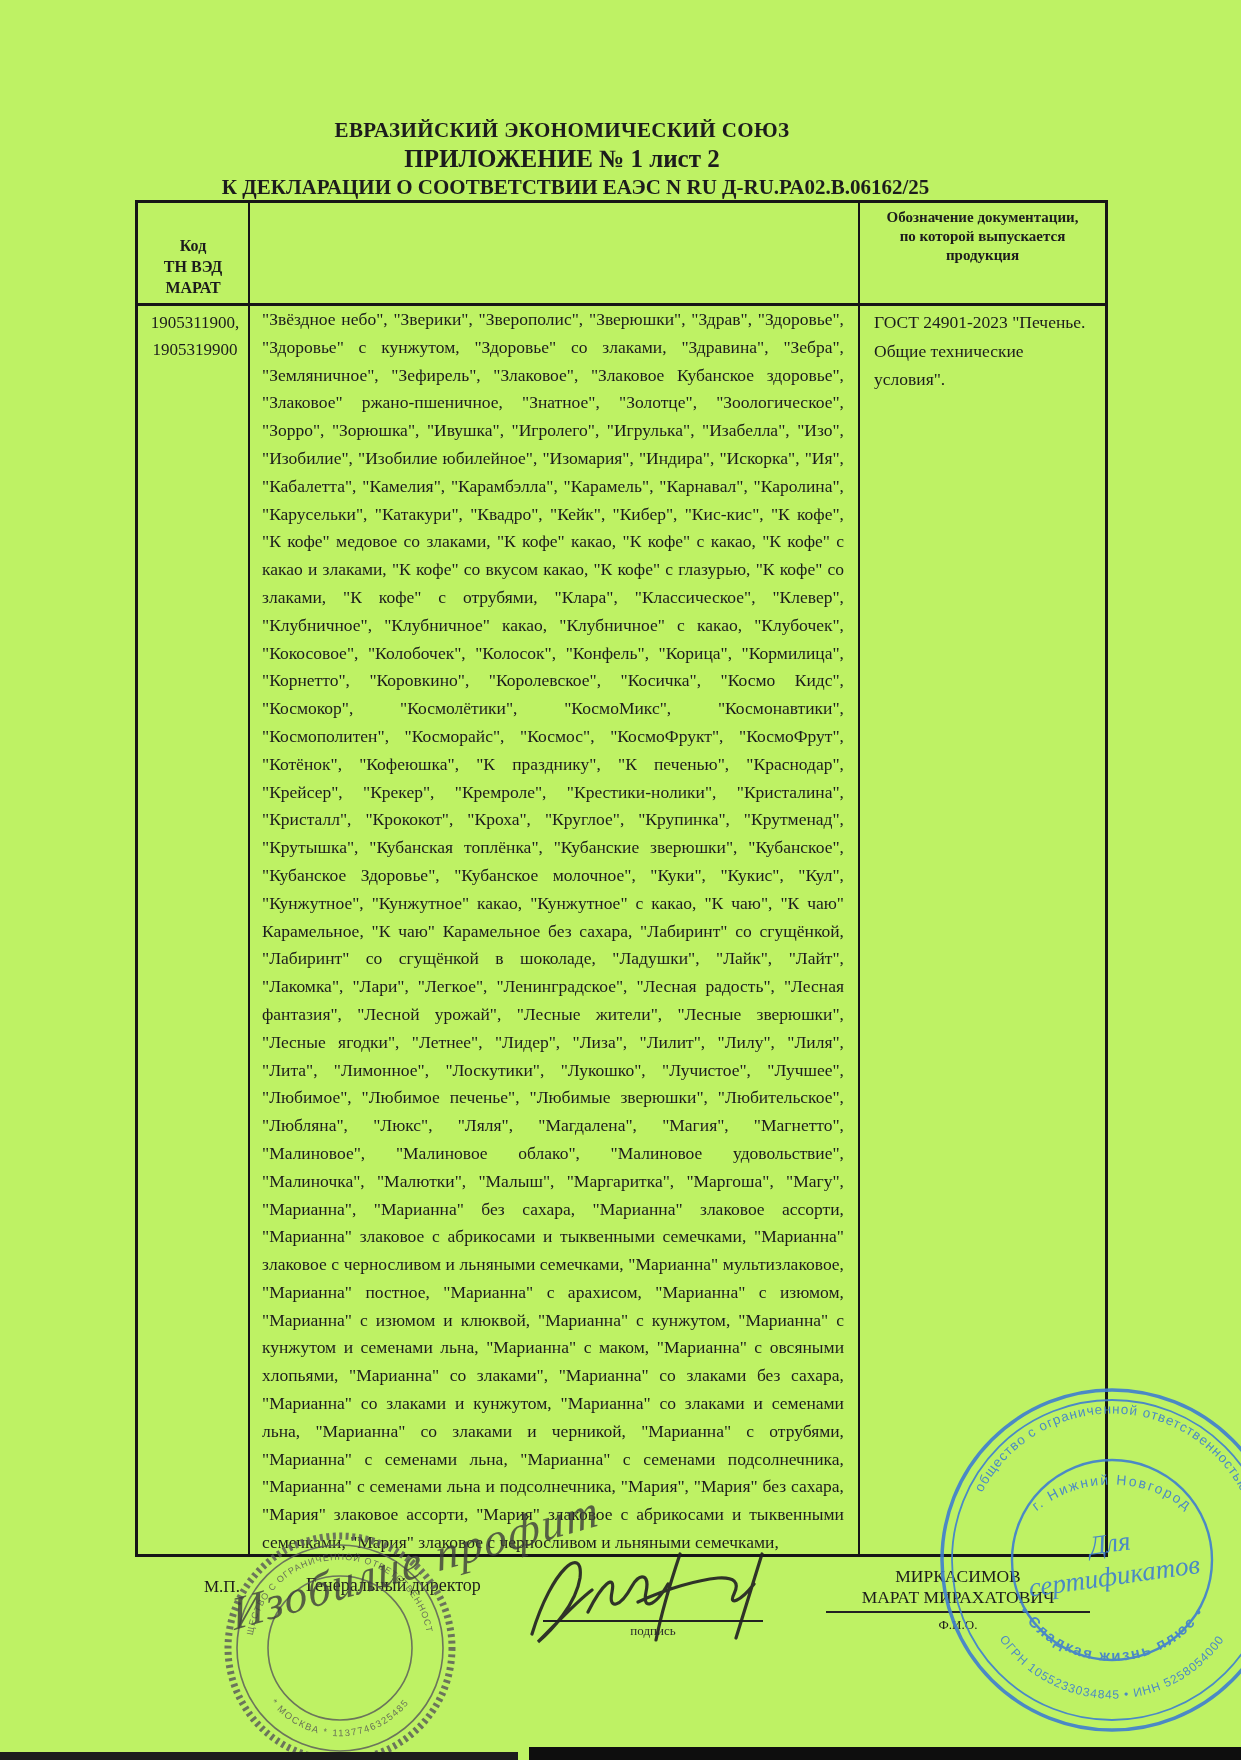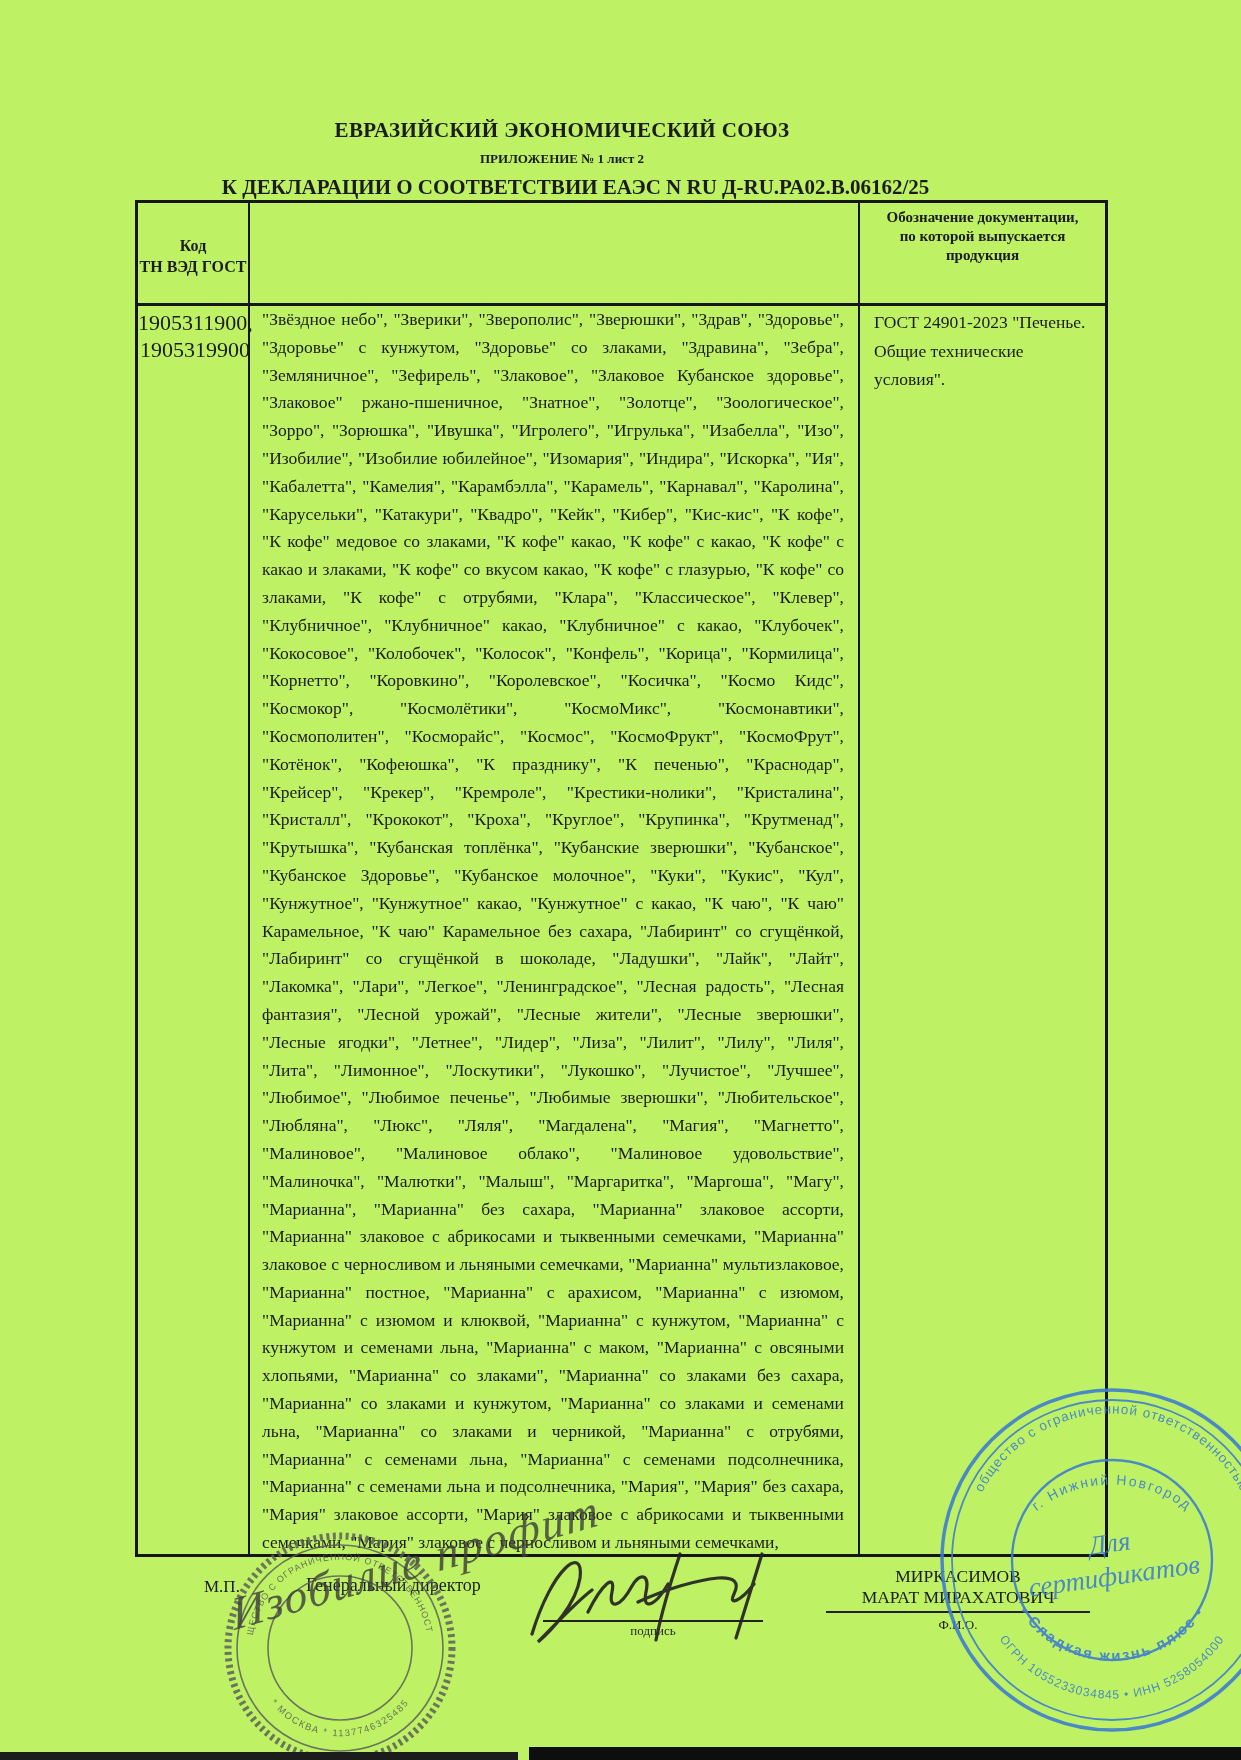--- a/index.html
+++ b/index.html
@@ -7,41 +7,41 @@
     position:relative; width:1241px; height:1760px; margin:0 auto;
     background:#bef264; overflow:hidden;
     font-family:"Liberation Serif","DejaVu Serif",serif;
     color:#1c1c1c;
   }
   .abs { position:absolute; }
 
   
   .titles { position:absolute; left:0; top:116px; width:1124px; text-align:center; font-weight:bold; }
   .t1 { font-size:21px; line-height:29px; letter-spacing:.4px; }
-  .t2 { font-size:13px; line-height:28px; }
+  .t2 { font-size:25px; line-height:28px; }
   .t3 { font-size:21px; line-height:28px;padding-left:27px; }
 
   
   .doc-table {
     position:absolute; left:135px; top:200px; width:973px; height:1357px;
     border:3px solid #161616; box-sizing:border-box;
   }
   .thead-rule { position:absolute; left:0; right:0; top:100px; height:2.5px; background:#161616; }
   .vline { position:absolute; top:0; bottom:0; width:2px; background:#161616; }
   .v1 { left:110px; } .v2 { left:720px; }
 
   .h-code { position:absolute; left:0; width:110px; top:32px; text-align:center;
             font-weight:bold; font-size:16px; line-height:21px; }
   .h-name { position:absolute; left:112px; width:606px; top:41px; text-align:center;
             font-weight:bold; font-size:15.5px; line-height:19px; padding:0 8px; box-sizing:border-box; }
   .h-doc  { position:absolute; left:722px; right:0; top:5px; text-align:center;
             font-weight:bold; font-size:15px; line-height:19px; padding:0 18px; box-sizing:border-box; }
 
   .b-code { position:absolute; left:0; top:106px; width:114px; text-align:center;
-            font-size:22px; line-height:27px; }
+            font-size:17px; line-height:27px; }
   .b-code div { white-space:nowrap; }
   .b-name { position:absolute; left:112px; top:103px; width:606px; padding:0 12px;
             box-sizing:border-box; font-size:17.5px; line-height:27.8px; text-align:justify; }
   .b-doc  { position:absolute; left:722px; right:0; top:105px; padding:0 8px 0 14px;
             box-sizing:border-box; font-size:17.5px; line-height:28.5px; text-align:left; }
 
   
   .mp        { left:204px; top:1577px; font-size:17px; }
   .director  { left:306px; top:1575px; font-size:18px; }
   .sig-line  { left:543px; top:1620px; width:220px; height:2px; background:#222; }
@@ -80,21 +80,21 @@
     <div class="t3">К ДЕКЛАРАЦИИ О СООТВЕТСТВИИ ЕАЭС N RU Д-RU.РА02.В.06162/25</div>
   </div>
 
   <div class="doc-table">
     <div class="vline v1"></div>
     <div class="vline v2"></div>
     <div class="thead-rule"></div>
 
     <div class="h-code">
       <span style="display:block">Код</span>
-      <span style="display:block">ТН ВЭД ГОСТ</span>
+      <span style="display:block">ТН ВЭД МАРАТ</span>
     </div>
     <div class="h-doc">Обозначение документации, по которой выпускается продукция</div>
 
     <div class="b-code">
       <div>1905311900,</div>
       <div>1905319900</div>
     </div>
     <div class="b-name">"Звёздное небо", "Зверики", "Зверополис", "Зверюшки", "Здрав", "Здоровье", "Здоровье" с кунжутом, "Здоровье" со злаками, "Здравина", "Зебра", "Земляничное", "Зефирель", "Злаковое", "Злаковое Кубанское здоровье", "Злаковое" ржано-пшеничное, "Знатное", "Золотце", "Зоологическое", "Зорро", "Зорюшка", "Ивушка", "Игролего", "Игрулька", "Изабелла", "Изо", "Изобилие", "Изобилие юбилейное", "Изомария", "Индира", "Искорка", "Ия", "Кабалетта", "Камелия", "Карамбэлла", "Карамель", "Карнавал", "Каролина", "Карусельки", "Катакури", "Квадро", "Кейк", "Кибер", "Кис-кис", "К кофе", "К кофе" медовое со злаками, "К кофе" какао, "К кофе" с какао, "К кофе" с какао и злаками, "К кофе" со вкусом какао, "К кофе" с глазурью, "К кофе" со злаками, "К кофе" с отрубями, "Клара", "Классическое", "Клевер", "Клубничное", "Клубничное" какао, "Клубничное" с какао, "Клубочек", "Кокосовое", "Колобочек", "Колосок", "Конфель", "Корица", "Кормилица", "Корнетто", "Коровкино", "Королевское", "Косичка", "Космо Кидс", "Космокор", "Космолётики", "КосмоМикс", "Космонавтики", "Космополитен", "Косморайс", "Космос", "КосмоФрукт", "КосмоФрут", "Котёнок", "Кофеюшка", "К празднику", "К печенью", "Краснодар", "Крейсер", "Крекер", "Кремроле", "Крестики-нолики", "Кристалина", "Кристалл", "Крококот", "Кроха", "Круглое", "Крупинка", "Крутменад", "Крутышка", "Кубанская топлёнка", "Кубанские зверюшки", "Кубанское", "Кубанское Здоровье", "Кубанское молочное", "Куки", "Кукис", "Кул", "Кунжутное", "Кунжутное" какао, "Кунжутное" с какао, "К чаю", "К чаю" Карамельное, "К чаю" Карамельное без сахара, "Лабиринт" со сгущёнкой, "Лабиринт" со сгущёнкой в шоколаде, "Ладушки", "Лайк", "Лайт", "Лакомка", "Лари", "Легкое", "Ленинградское", "Лесная радость", "Лесная фантазия", "Лесной урожай", "Лесные жители", "Лесные зверюшки", "Лесные ягодки", "Летнее", "Лидер", "Лиза", "Лилит", "Лилу", "Лиля", "Лита", "Лимонное", "Лоскутики", "Лукошко", "Лучистое", "Лучшее", "Любимое", "Любимое печенье", "Любимые зверюшки", "Любительское", "Любляна", "Люкс", "Ляля", "Магдалена", "Магия", "Магнетто", "Малиновое", "Малиновое облако", "Малиновое удовольствие", "Малиночка", "Малютки", "Малыш", "Маргаритка", "Маргоша", "Магу", "Марианна", "Марианна" без сахара, "Марианна" злаковое ассорти, "Марианна" злаковое с абрикосами и тыквенными семечками, "Марианна" злаковое с черносливом и льняными семечками, "Марианна" мультизлаковое, "Марианна" постное, "Марианна" с арахисом, "Марианна" с изюмом, "Марианна" с изюмом и клюквой, "Марианна" с кунжутом, "Марианна" с кунжутом и семенами льна, "Марианна" с маком, "Марианна" с овсяными хлопьями, "Марианна" со злаками", "Марианна" со злаками без сахара, "Марианна" со злаками и кунжутом, "Марианна" со злаками и семенами льна, "Марианна" со злаками и черникой, "Марианна" с отрубями, "Марианна" с семенами льна, "Марианна" с семенами подсолнечника, "Марианна" с семенами льна и подсолнечника, "Мария", "Мария" без сахара, "Мария" злаковое ассорти, "Мария" злаковое с абрикосами и тыквенными семечками, "Мария" злаковое с черносливом и льняными семечками,</div>
     <div class="b-doc">ГОСТ 24901-2023 "Печенье. Общие технические условия".</div>
   </div>

